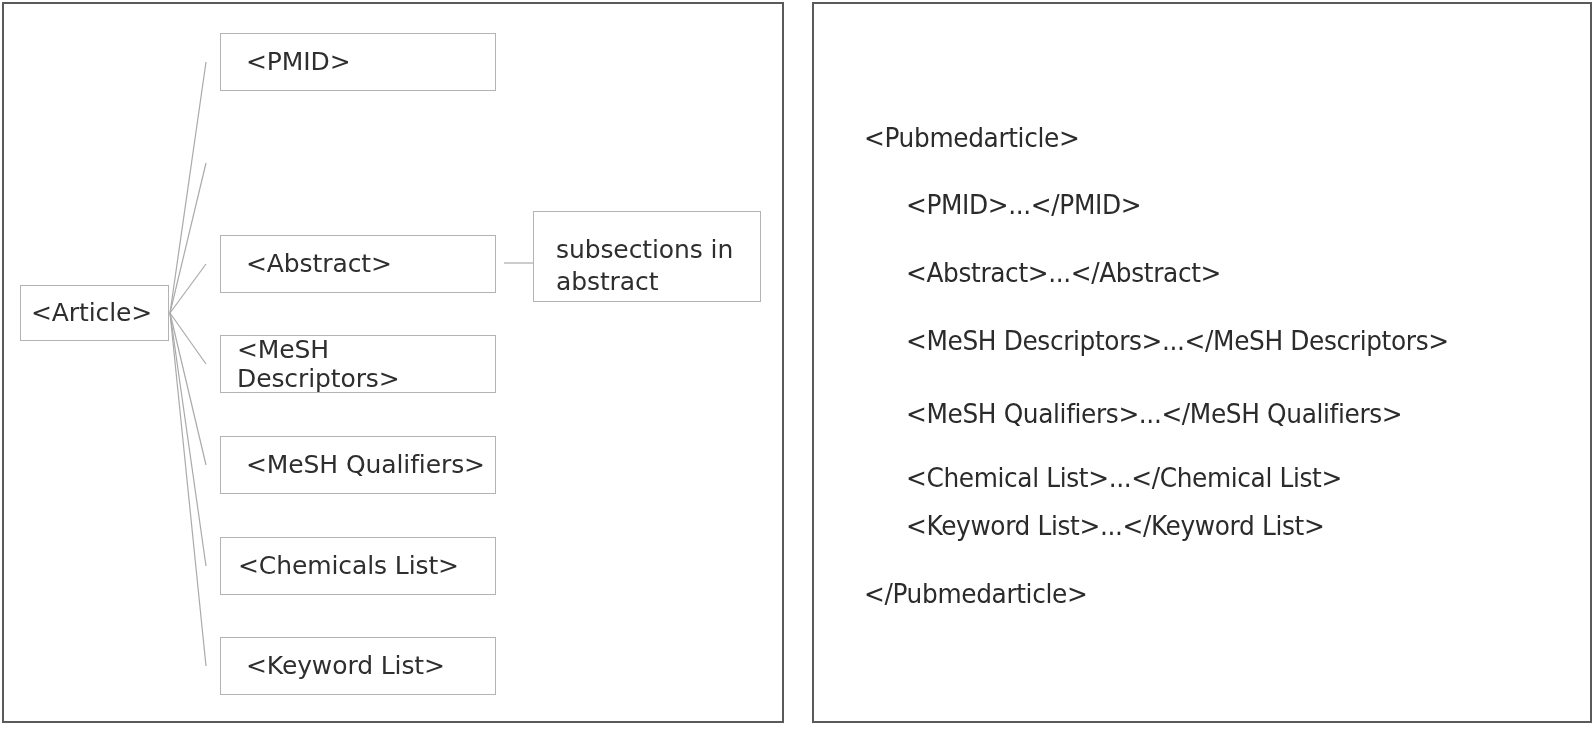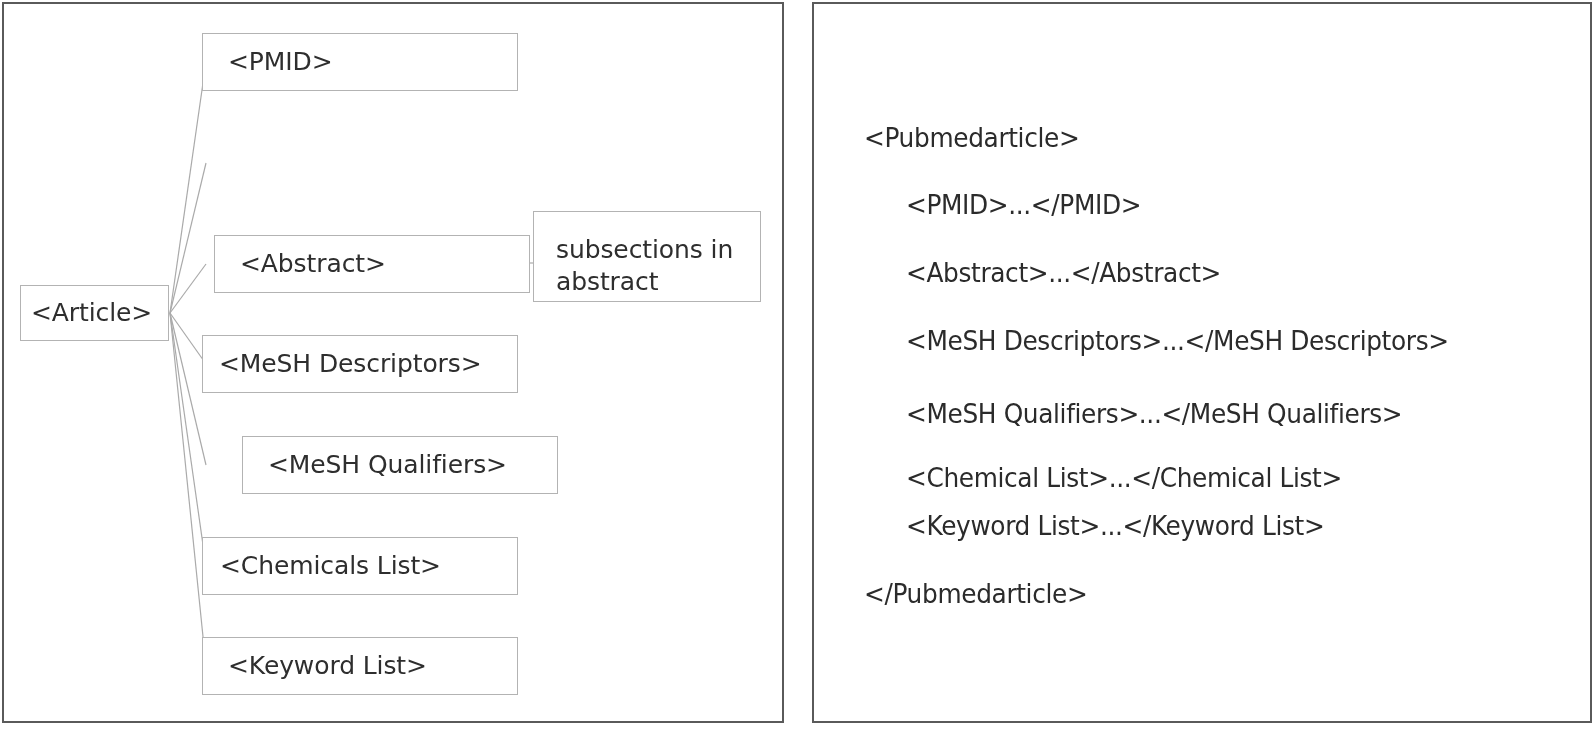--- a/index.html
+++ b/index.html
@@ -56,38 +56,38 @@
     color: #2e2e2e;
     font-size: 25px;
     line-height: 1.18;
     display: flex;
     align-items: center;
     padding-left: 25px;
     letter-spacing: -0.1px;
   }
 
   .child-node {
-    left: 198px;
-    width: 316px;
+    left: 216px;
+    width: 276px;
     height: 58px;
   }
 
   #node-root {
     left: 16px;
     top: 281px;
     width: 149px;
     height: 56px;
     padding-left: 10px;
   }
 
   #node-pmid      { top: 29px; }
   #node-title     { top: 130px; }
-  #node-abstract  { top: 231px; margin-left: 12px; }
+  #node-abstract  { top: 231px; }
   #node-mesh-desc { top: 331px; padding-left: 16px; }
-  #node-mesh-qual { top: 432px; margin-left: 40px; }
+  #node-mesh-qual { top: 432px; }
   #node-chem      { top: 533px; padding-left: 17px; }
   #node-keyword   { top: 633px; }
 
   #node-subsections {
     left: 529px;
     top: 207px;
     width: 228px;
     height: 91px;
     display: block;
     padding: 0;

